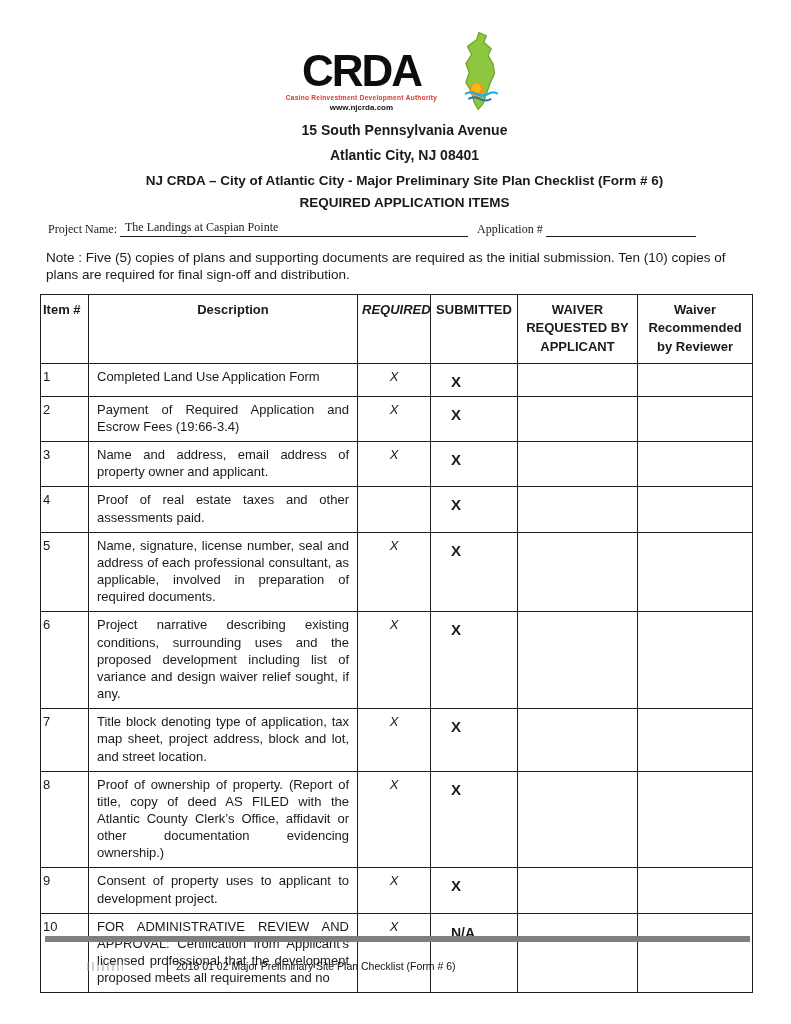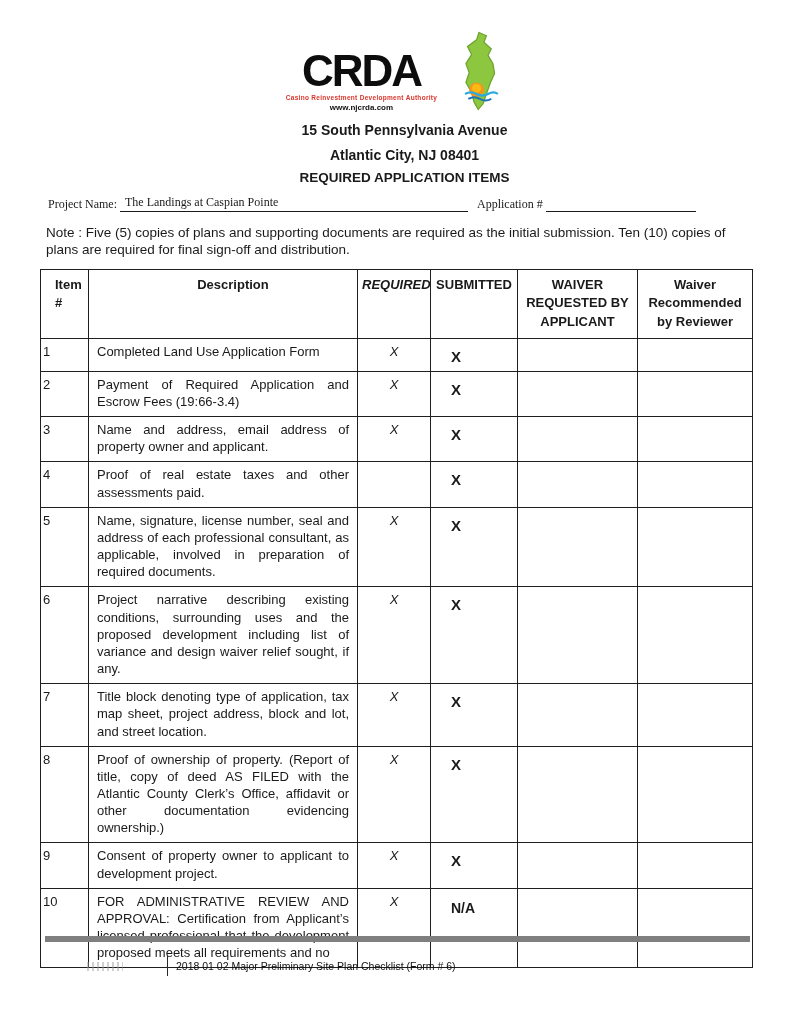--- a/index.html
+++ b/index.html
@@ -41,21 +41,21 @@
   
   table.checklist { border-collapse:collapse; margin:10px 0 0 40px; width:712px; table-layout:fixed; }
   table.checklist th, table.checklist td { border:1.6px solid #1f1f1f; vertical-align:top; }
   th.col-item, td.col-item { width:48px; }
   th.col-desc, td.col-desc { width:269px; }
   th.col-req,  td.col-req  { width:73px;font-style:italic; }
   th.col-sub,  td.col-sub  { width:87px; }
   th.col-wreq, td.col-wreq { width:120px; }
   th.col-wrec, td.col-wrec { width:115px; }
   th { font-size:13px; font-weight:700; padding:6px 4px; line-height:1.45; }
-  th.col-item { text-align:left; padding-left:14px; }
+  th.col-item { text-align:left; padding-left:2px; }
   th.col-desc { text-align:center; padding-left:24px; }
   th.col-req, th.col-sub, th.col-wreq, th.col-wrec { text-align:center; }
   td { font-size:13px; line-height:1.32; }
   td.col-item { padding:4px 2px 4px 2px; }
   td.col-desc { padding:4px 8px 6px 8px; text-align:justify; }
   td.col-req  { text-align:center; padding-top:4px; }
   td.col-sub  { padding:4px 0 4px 20px; }
   .sub-mark { font-weight:700; font-size:15px; display:inline-block; margin-top:4px; }
   .na-mark  { font-weight:700; font-size:14px; display:inline-block; margin-top:6px; }
 
@@ -85,20 +85,21 @@
         <circle cx="27" cy="73" r="9" fill="#f7941e"></circle>
         <circle cx="27" cy="71" r="5.5" fill="#fdb913"></circle>
         <path d="M13,78 Q20,74 27,78 T41,78 T53,78" fill="none" stroke="#27aae1" stroke-width="2.6"></path>
         <path d="M17,84 Q24,80 31,84 T45,84" fill="none" stroke="#1b75bb" stroke-width="2.2"></path>
       </svg>
     </div>
   </div>
 
   <div class="c-line addr1">15 South Pennsylvania Avenue</div>
   <div class="c-line addr2">Atlantic City, NJ 08401</div>
+  <div class="c-line form-title">NJ CRDA – City of Atlantic City - Major Preliminary Site Plan Checklist (Form # 6)</div>
   <div class="c-line section-title">REQUIRED APPLICATION ITEMS</div>
 
   <div class="field-line">
     <span class="lbl">Project Name:</span>
     <span class="u u-project">The Landings at Caspian Pointe</span>
     <span class="lbl gap-l">Application #</span>
     <span class="u u-application"></span>
   </div>
 
 
@@ -175,21 +176,21 @@
         <tr>
           <td class="col-item">8</td>
           <td class="col-desc">Proof of ownership of property. (Report of title, copy of deed AS FILED with the Atlantic County Clerk’s Office, affidavit or other documentation evidencing ownership.)</td>
           <td class="col-req">X</td>
           <td class="col-sub"><span class="sub-mark">X</span></td>
           <td class="col-wreq"></td>
           <td class="col-wrec"></td>
         </tr>
         <tr>
           <td class="col-item">9</td>
-          <td class="col-desc">Consent of property owner to applicant to development project.</td>
+          <td class="col-desc">Consent of property uses to applicant to development project.</td>
           <td class="col-req">X</td>
           <td class="col-sub"><span class="sub-mark">X</span></td>
           <td class="col-wreq"></td>
           <td class="col-wrec"></td>
         </tr>
         <tr>
           <td class="col-item">10</td>
           <td class="col-desc">FOR ADMINISTRATIVE REVIEW AND APPROVAL: Certification from Applicant’s licensed professional that the development proposed meets all requirements and no</td>
           <td class="col-req">X</td>
           <td class="col-sub"><span class="na-mark">N/A</span></td>

